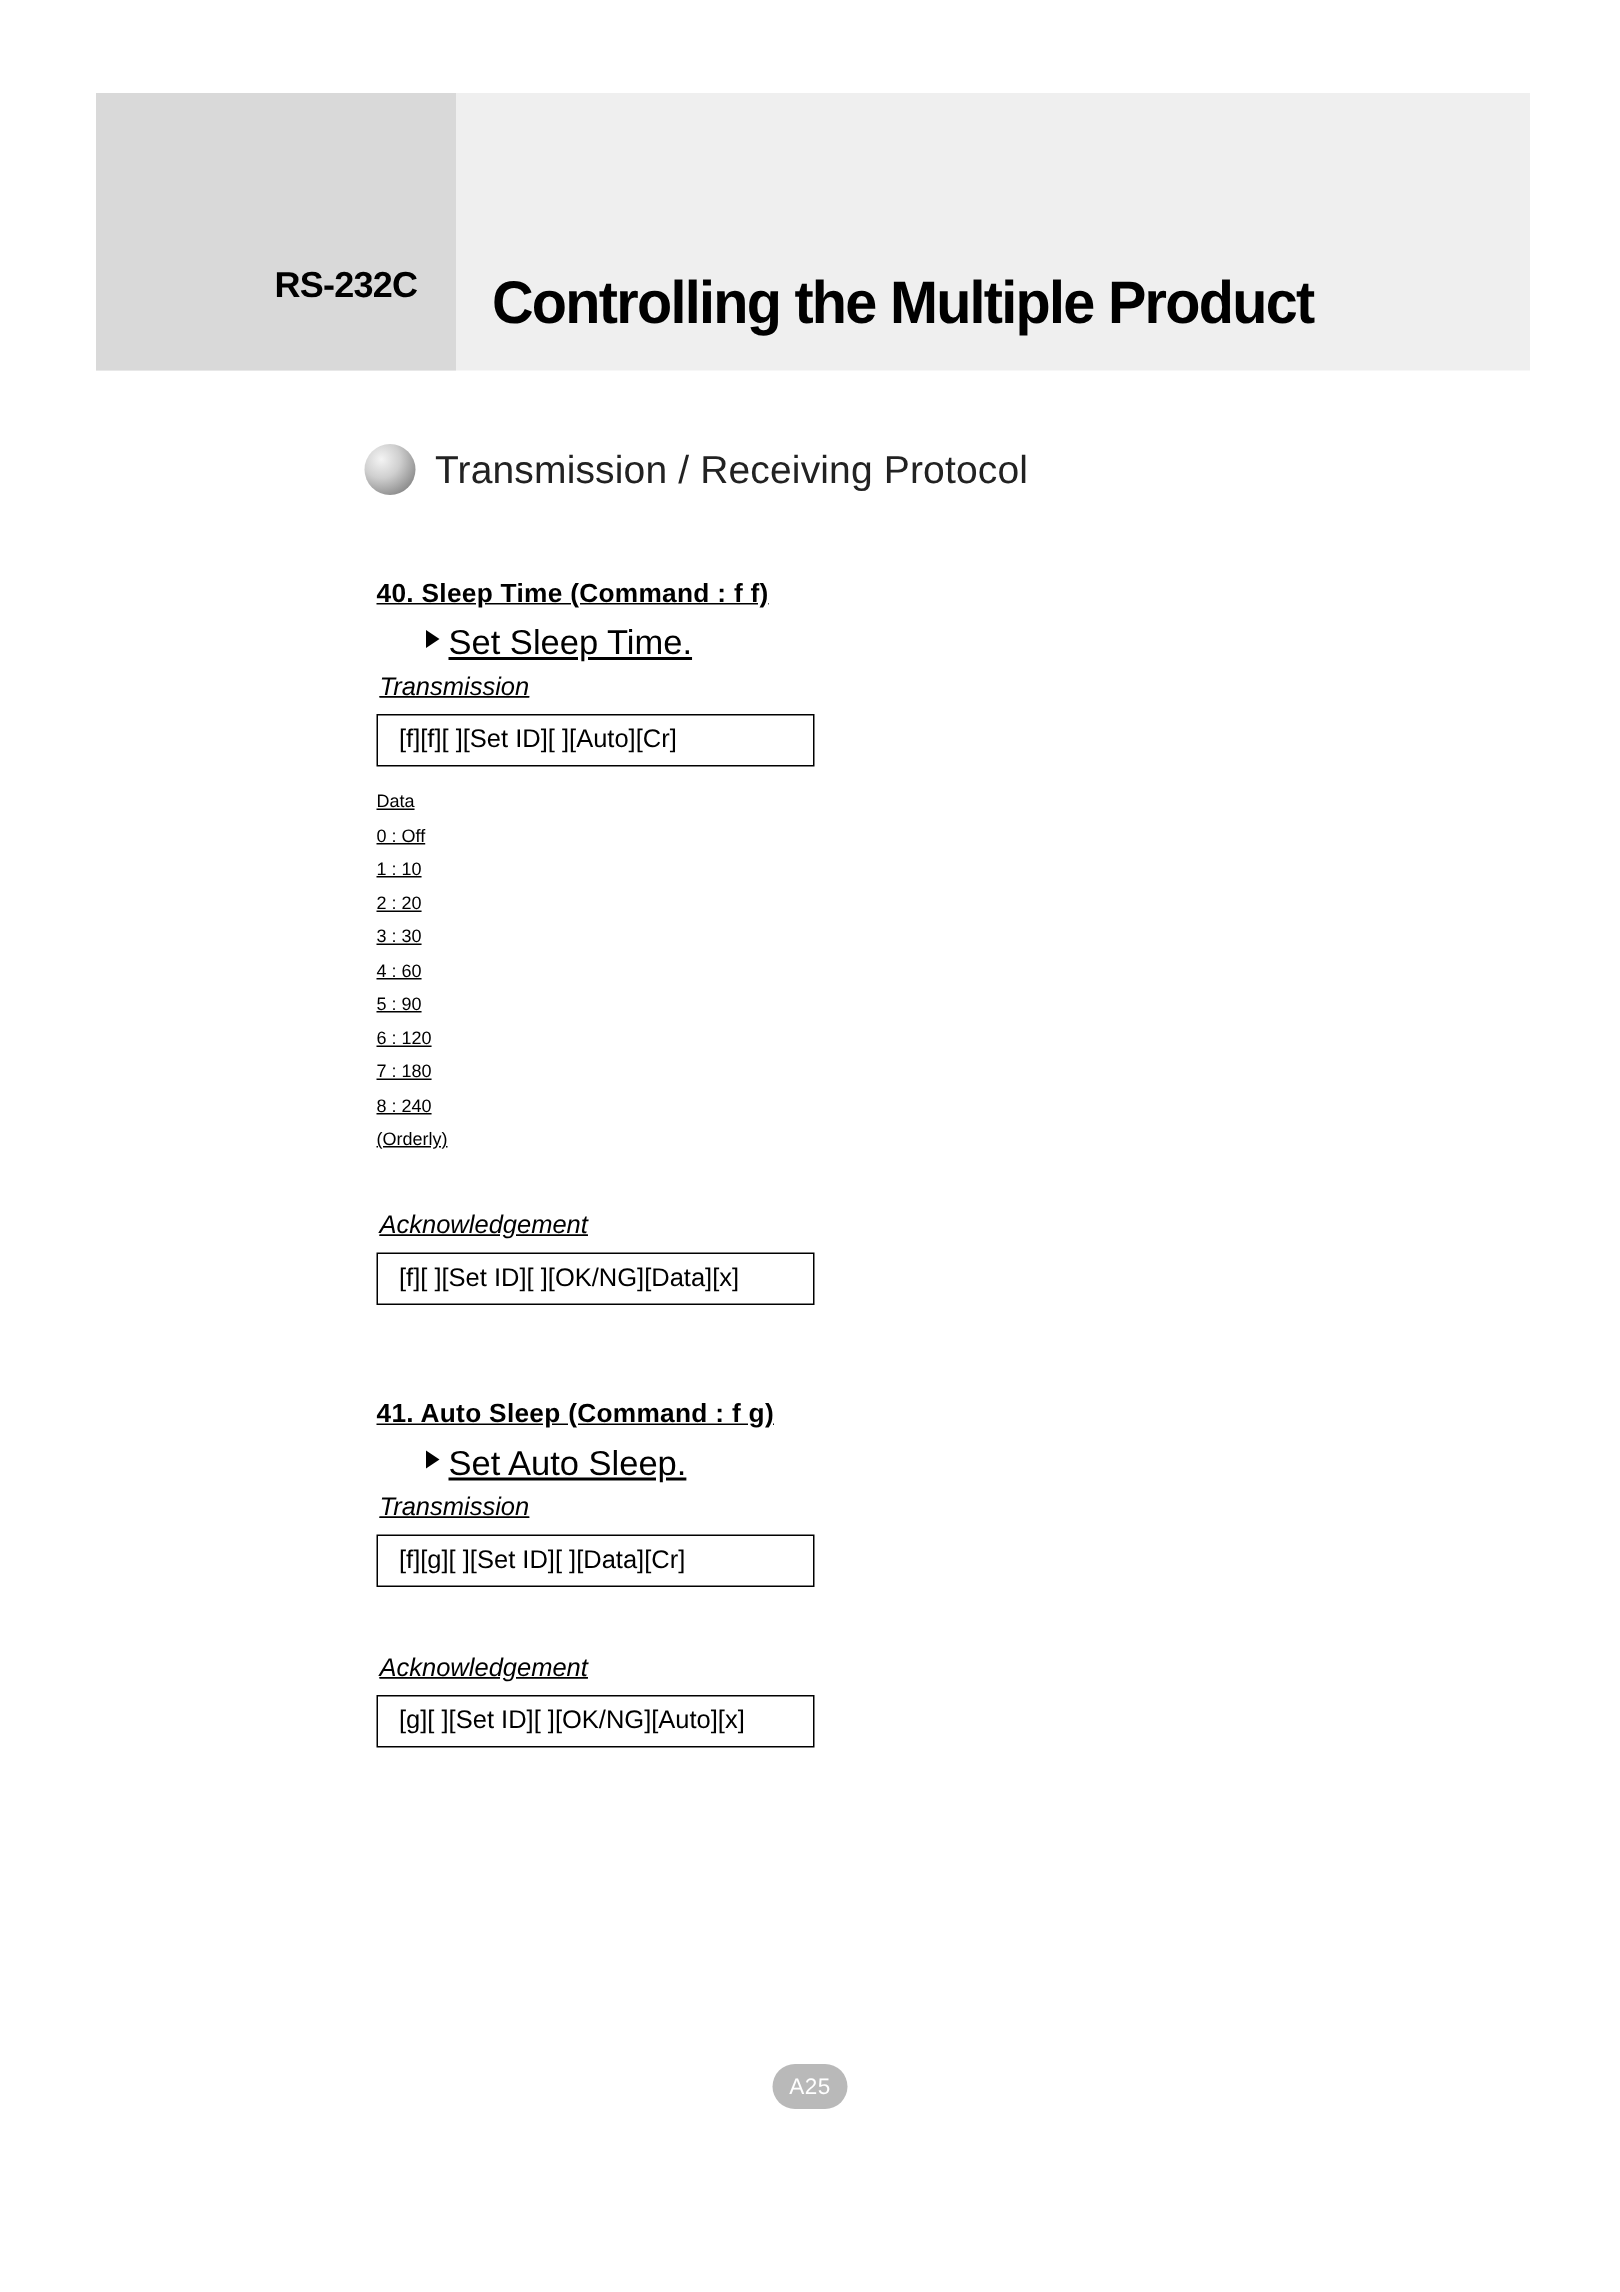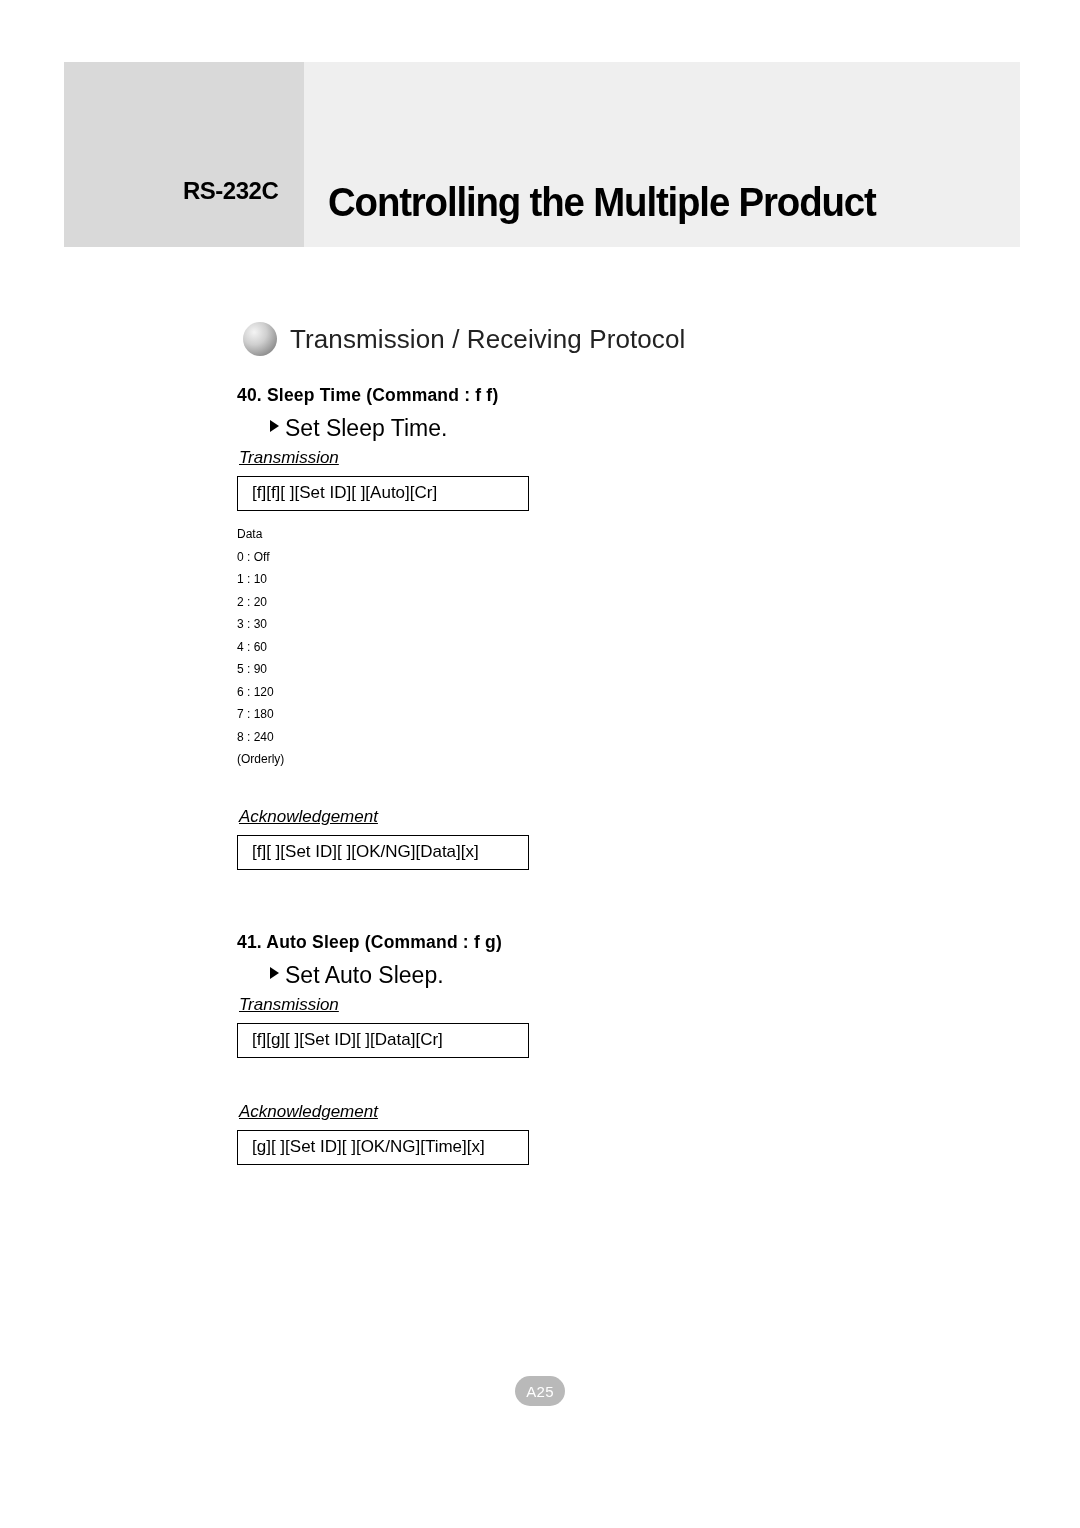--- a/index.html
+++ b/index.html
@@ -53,21 +53,21 @@
     color: #000;
     white-space: nowrap;
     transform: scaleX(0.96);
     transform-origin: left top;
   }
 
   
   .section-head {
     position: absolute;
     left: 243px;
-    top: 322px;
+    top: 296px;
     display: flex;
     align-items: center;
   }
   .sphere {
     width: 34px;
     height: 34px;
     border-radius: 50%;
     background: radial-gradient(circle at 33% 30%, #f4f4f4 0%, #cfcfcf 38%, #8d8d8d 78%, #6f6f6f 100%);
     flex: 0 0 auto;
     margin-right: 13px;
@@ -75,23 +75,24 @@
   .section-head-text {
     font-size: 26px;
     color: #222;
     letter-spacing: 0.1px;
     white-space: nowrap;
   }
 
   
   .content {
     position: absolute;
-    left: 237px;
+    left: 251px;
     top: 385px;
     width: 700px;
+    text-decoration: underline;
   }
 
   .cmd-title {
     font-size: 17.5px;
     font-weight: bold;
     letter-spacing: 0.2px;
     margin: 0 0 9px 0;
     white-space: nowrap;
   }
   .cmd-sub {
@@ -206,17 +207,17 @@
   <div class="cmd-sub">
     <span class="tri"></span>
     <span>Set Auto Sleep.</span>
   </div>
   <div class="italic-label">Transmission</div>
   <div class="code-box box-wide">[f][g][ ][Set ID][ ][Data][Cr]</div>
 
 
   <div class="gap-md"></div>
   <div class="italic-label">Acknowledgement</div>
-  <div class="code-box box-wide">[g][ ][Set ID][ ][OK/NG][Time][x]</div>
+  <div class="code-box box-wide">[g][ ][Set ID][ ][OK/NG][Auto][x]</div>
 
 </div>
 
 <div class="page-badge">A25</div>
 
 </body></html>

